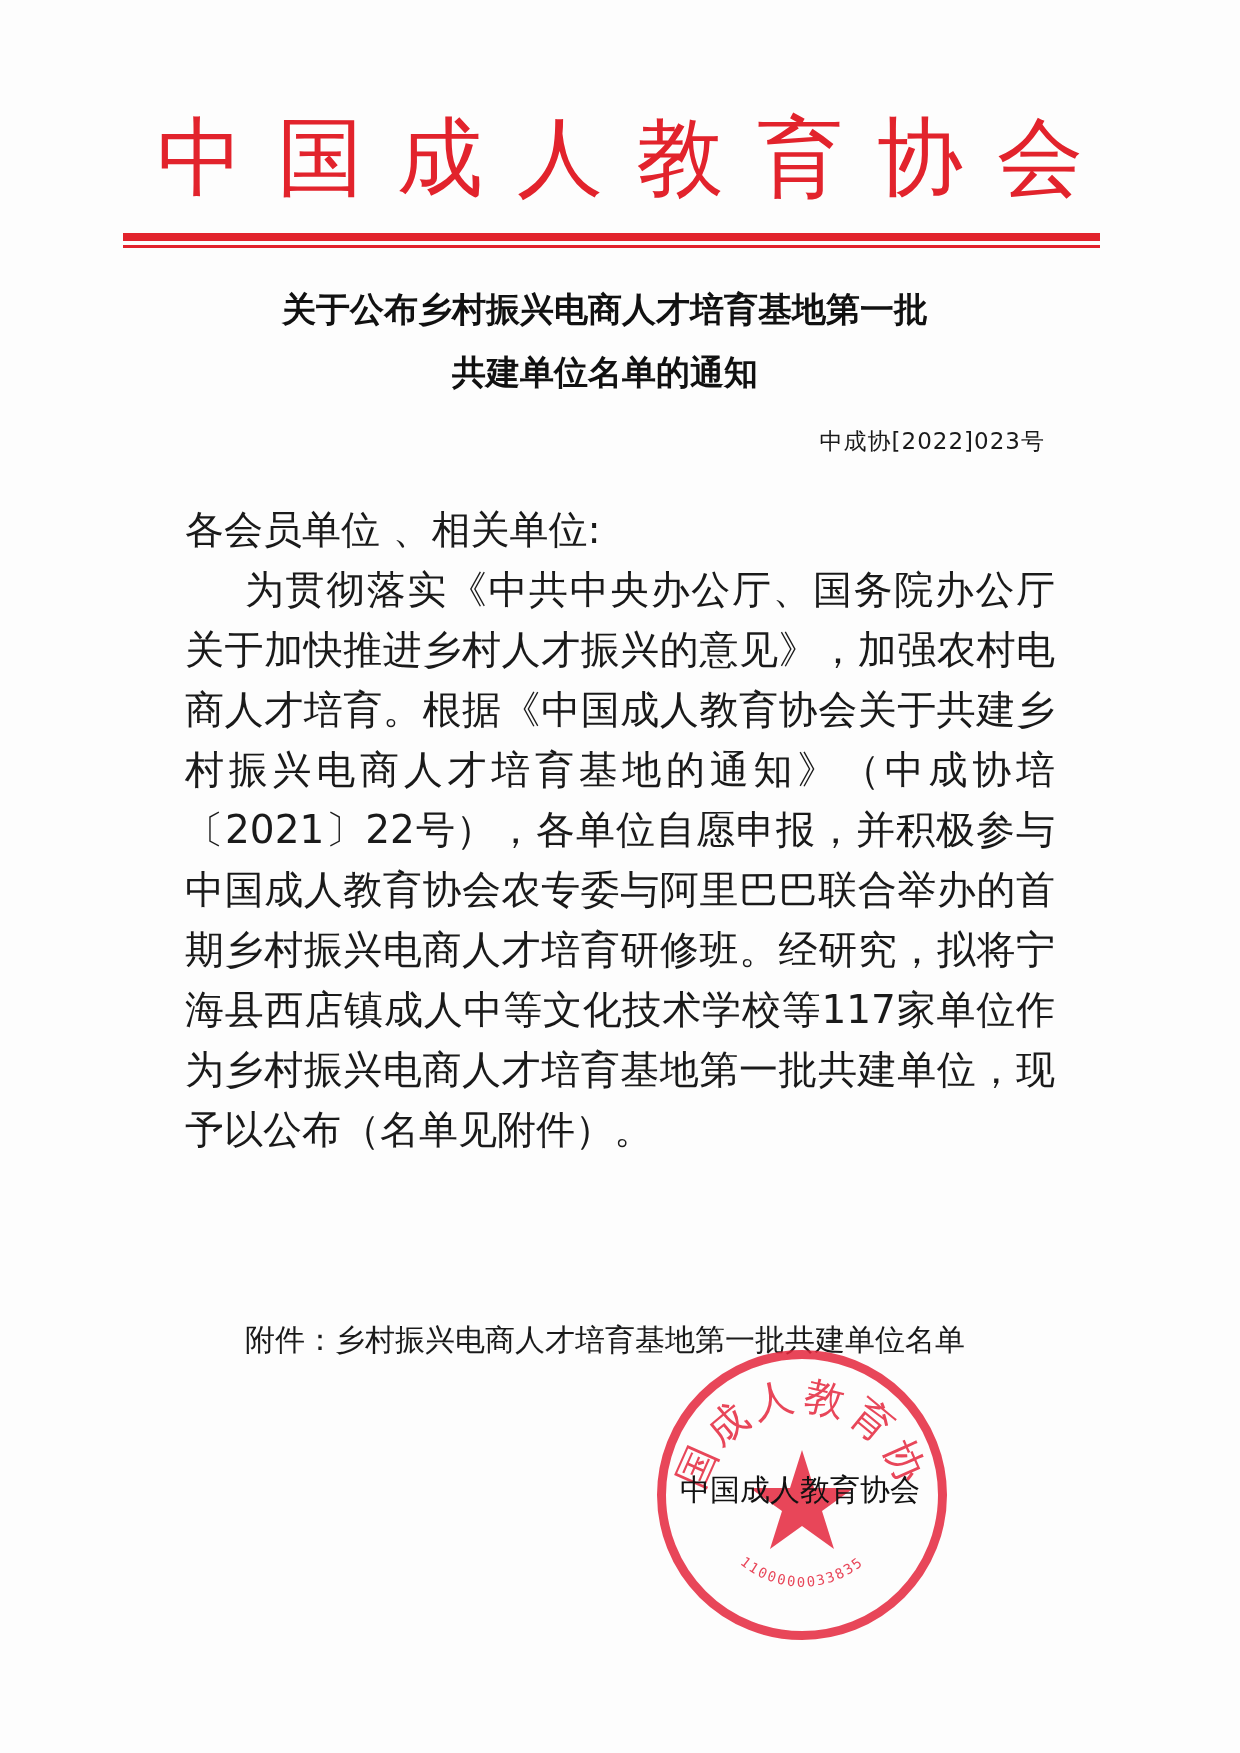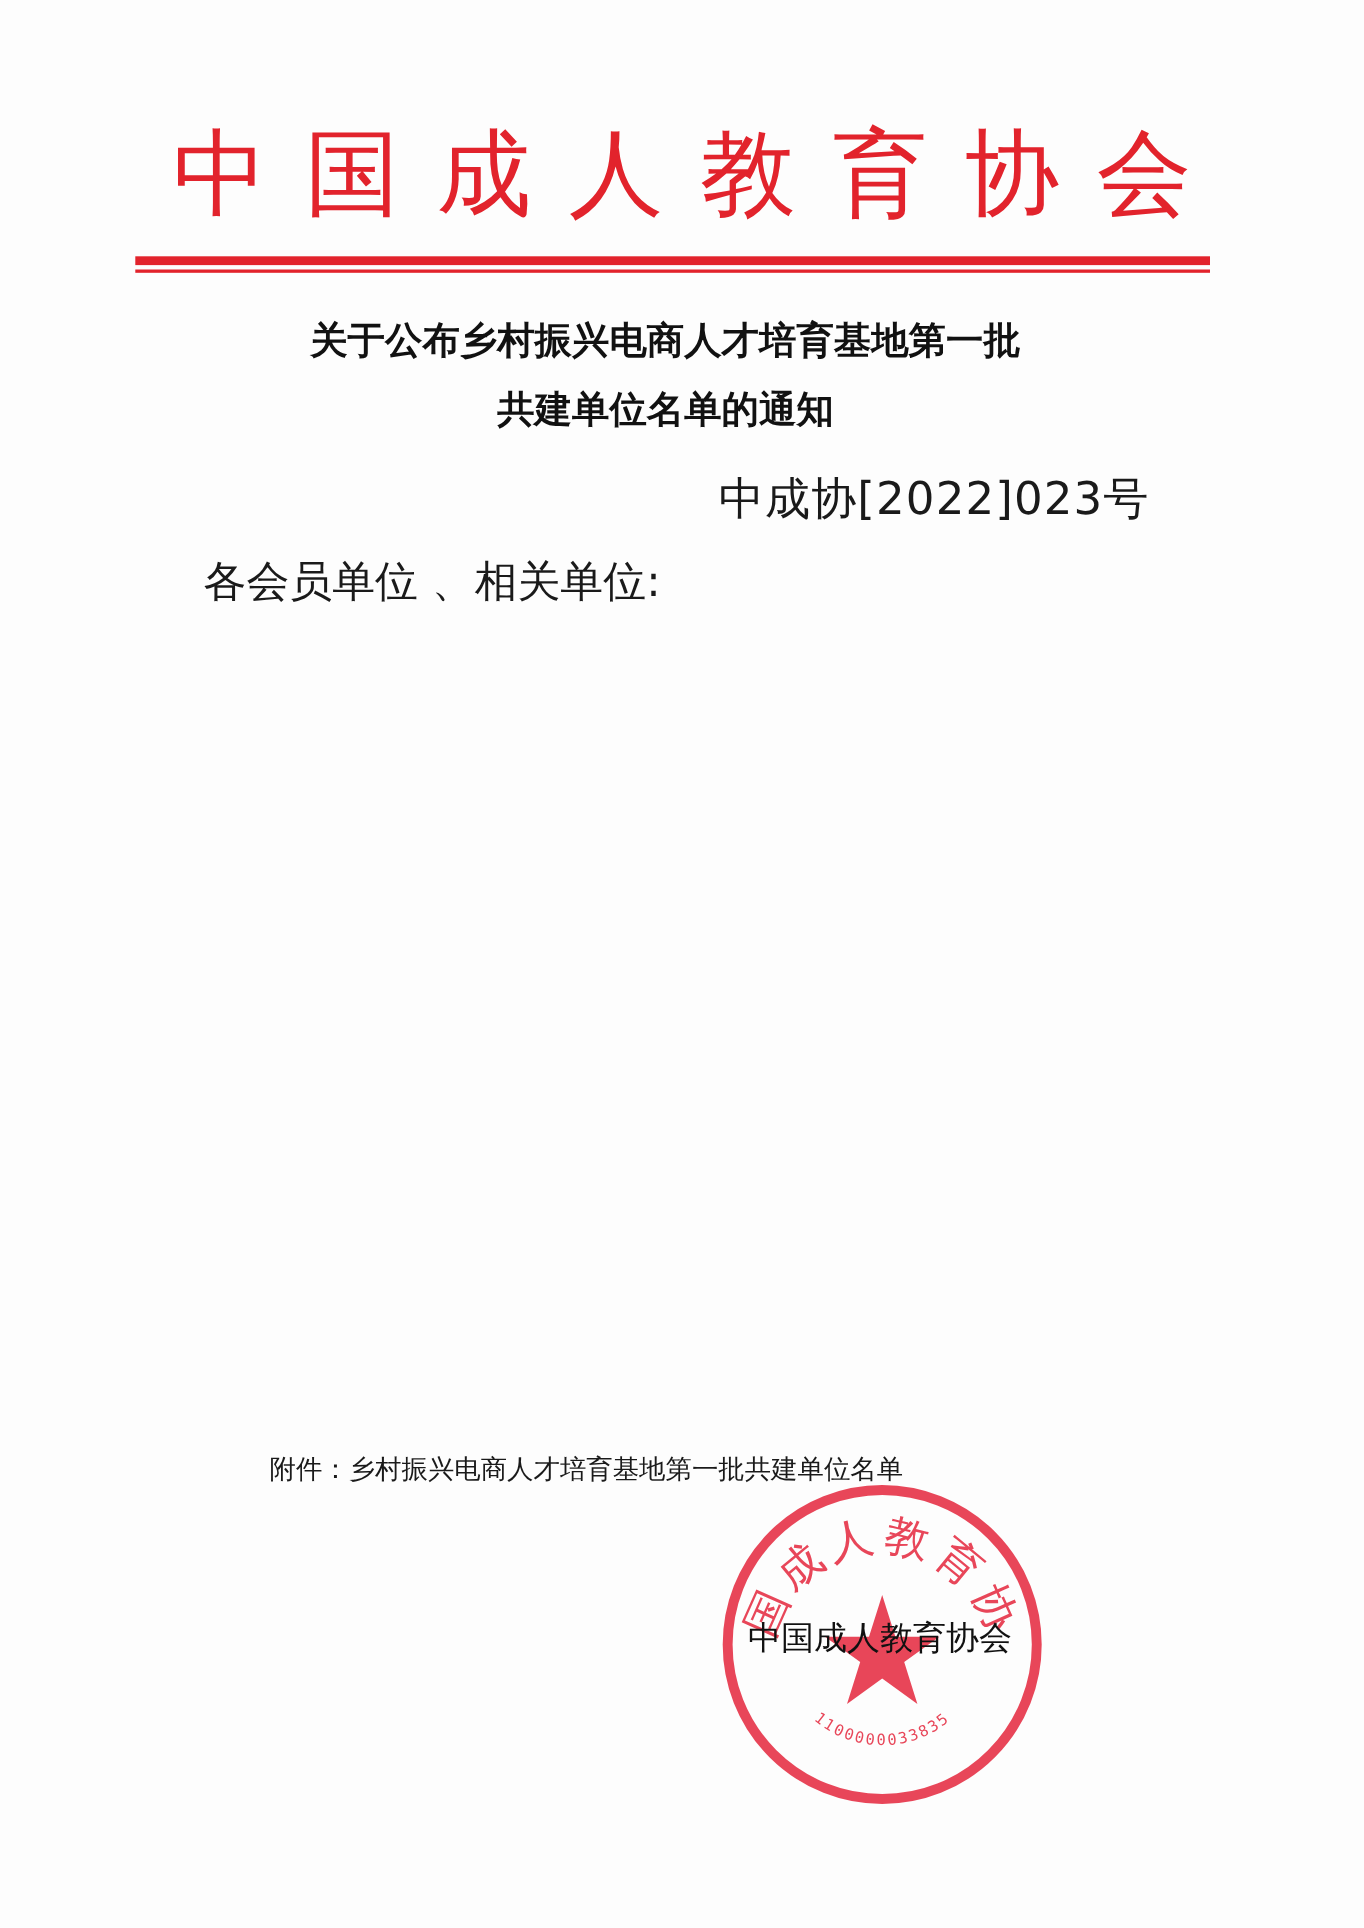--- a/index.html
+++ b/index.html
@@ -13,25 +13,25 @@
     font-family: "DejaVu Serif", serif; padding-left: 34px; box-sizing: border-box;
   }
   .rule-thick { position: absolute; left: 123px; top: 233px; width: 977px; height: 8px; background: #e2232c; }
   .rule-thin { position: absolute; left: 123px; top: 245px; width: 977px; height: 3px; background: #e2232c; }
   .title {
     position: absolute; left: 0; width: 1240px; text-align: center; font-weight: bold;
     font-size: 34px; font-family: "DejaVu Serif", serif; color: #111;
   }
   .t1 { top: 287px; left: -15px; }
   .t2 { top: 350px; left: -15px; }
-  .docno { position: absolute; right: 195px; top: 426px; font-size: 41px; font-family: "DejaVu Sans", sans-serif; letter-spacing: 1px; }
+  .docno { position: absolute; right: 195px; top: 426px; font-size: 23px; font-family: "DejaVu Sans", sans-serif; letter-spacing: 1px; }
   .body { position: absolute; left: 185px; width: 870px; top: 500px; font-family: "DejaVu Sans", sans-serif; font-size: 39px; line-height: 60px; }
   .salutation { margin: 0; }
   .para { margin: 0; text-indent: 60px; text-align: justify; }
-  .attachment { position: absolute; left: 245px; top: 1320px; font-family: "DejaVu Sans", sans-serif; font-size: 24px; }
+  .attachment { position: absolute; left: 245px; top: 1320px; font-family: "DejaVu Sans", sans-serif; font-size: 30px; }
   .seal {
     position: absolute; left: 657px; top: 1350px; width: 290px; height: 290px; border-radius: 50%;
     border: 9px solid rgba(228, 38, 60, 0.85); box-sizing: border-box;
   }
   .seal svg { position: absolute; left: -9px; top: -9px; }
   .sig { position: absolute; left: 650px; top: 1460px; font-family: "DejaVu Sans", sans-serif; font-size: 30px; color: #111; line-height: 60px; text-align: center; width: 300px; }
 </style>
 </head>
 <body>
 
@@ -39,20 +39,21 @@
 <div class="rule-thick"></div>
 <div class="rule-thin"></div>
 
 <div class="title t1">关于公布乡村振兴电商人才培育基地第一批</div>
 <div class="title t2">共建单位名单的通知</div>
 
 <div class="docno">中成协[2022]023号</div>
 
 <div class="body">
   <p class="salutation">各会员单位 、相关单位:</p>
+  <p class="para">为贯彻落实《中共中央办公厅、国务院办公厅关于加快推进乡村人才振兴的意见》，加强农村电商人才培育。根据《中国成人教育协会关于共建乡村振兴电商人才培育基地的通知》（中成协培〔2021〕22号），各单位自愿申报，并积极参与中国成人教育协会农专委与阿里巴巴联合举办的首期乡村振兴电商人才培育研修班。经研究，拟将宁海县西店镇成人中等文化技术学校等117家单位作为乡村振兴电商人才培育基地第一批共建单位，现予以公布（名单见附件）。</p>
 </div>
 
 <div class="attachment">附件：乡村振兴电商人才培育基地第一批共建单位名单</div>
 
 <div class="seal">
   <svg width="290" height="290" viewBox="0 0 290 290">
     <defs>
       <path id="arcTop" d="M 45 160 A 100 100 0 1 1 245 160"></path>
       <path id="arcBot" d="M 70 200 A 95 95 0 0 0 220 200"></path>
     </defs>

